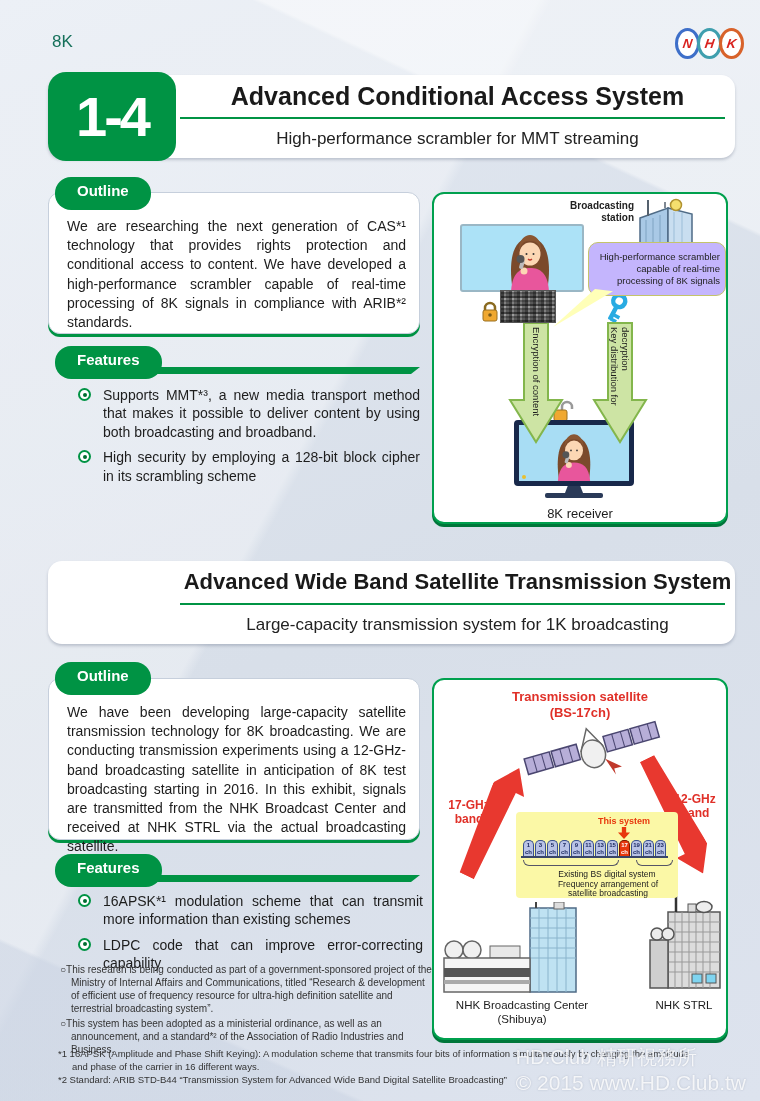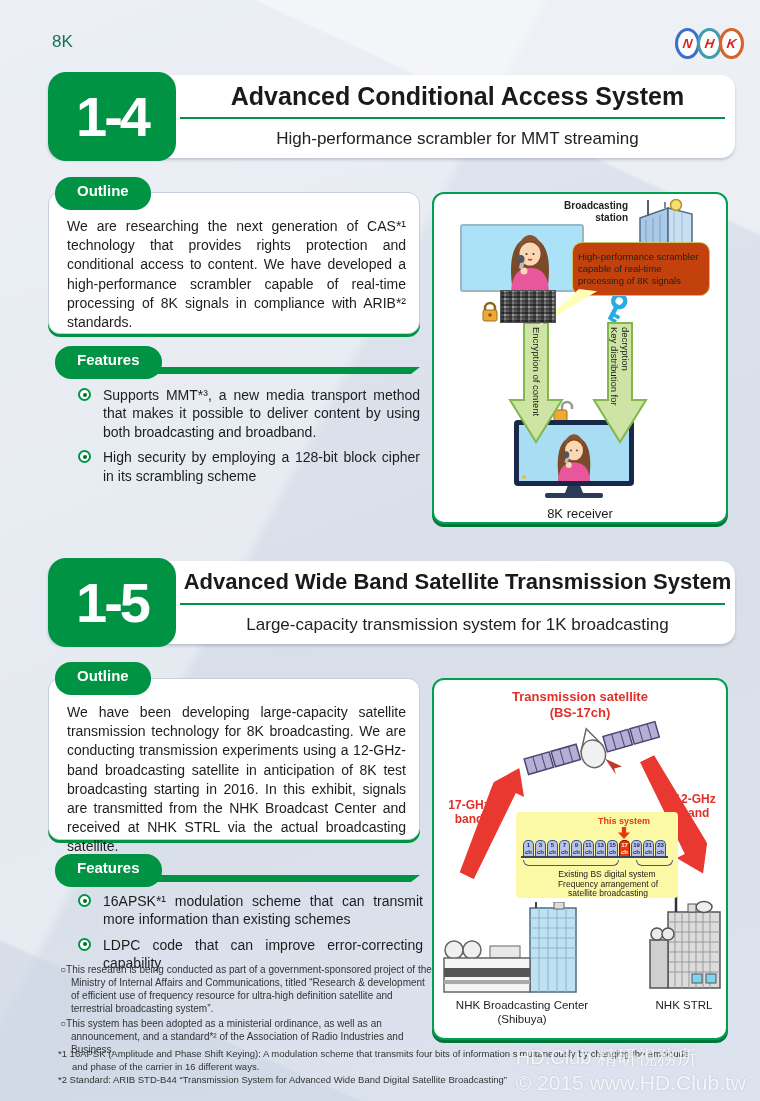--- a/index.html
+++ b/index.html
@@ -51,27 +51,27 @@
   .footnotes { position:absolute; font-size:10px; line-height:1.32; color:#333; }
   .fnote { padding-left:14px; text-indent:-14px; }
   .notes { position:absolute; font-size:10px; line-height:1.3; color:#333; }
   .note { padding-left:11px; text-indent:-11px; margin-bottom:2px; }
   
   .dbox { position:absolute; left:432px; width:296px; background:#fff; border:2px solid #00a04e;
           border-radius:12px; box-shadow:0 3px 0 #00763a; }
   .d1 { top:192px; height:332px; } .d2 { top:678px; height:362px; }
   .abs { position:absolute; }
   
-  .station-label { left:110px; top:6px; width:84px; text-align:right; font-size:10px;
+  .station-label { left:116px; top:6px; width:84px; text-align:right; font-size:10px;
                    font-weight:bold; color:#222; line-height:1.15; }
   .tv1 { left:26px; top:30px; width:124px; height:68px; background:#ace2f7;
          border:2px solid #9ab7c5; border-radius:3px; overflow:hidden; }
-  .bubble { left:138px; top:48px; width:138px; height:54px; background:#c2410c;
+  .bubble { left:154px; top:48px; width:138px; height:54px; background:#c4b5fd;
             border:1.5px solid #c4c46a; border-radius:10px; display:flex; align-items:center;
-            justify-content:center; text-align:left; font-size:9.5px; line-height:1.25;
+            justify-content:center; text-align:right; font-size:9.5px; line-height:1.25;
             color:#222; padding:3px 5px; z-index:2; }
   .bubble-tail { position:absolute; left:-36px; bottom:-32px; width:60px; height:38px;
                  background:#ffffb8; clip-path:polygon(70% 0,100% 6%,0 100%); }
   .scrambled { left:66px; top:96px; width:56px; height:33px; border:1px solid #555;
       background:
         repeating-linear-gradient(0deg,#5a5a5a 0 2px,#9a9a9a 2px 4px,#777 4px 6px,#c0c0c0 6px 8px),
         repeating-linear-gradient(90deg,rgba(40,40,40,.7) 0 3px,rgba(190,190,190,.7) 3px 5px,rgba(100,100,100,.7) 5px 8px);
       background-blend-mode:multiply; z-index:2; }
   .garrow { z-index:1; }
   .garrow svg { display:block; }
@@ -262,21 +262,20 @@
 
     <div class="abs receiver-label">8K receiver</div>
   </div>
 
   <div class="sec-header" style="top:558px;">
     <div class="sec-banner">
       <div class="sec-title t15">Advanced Wide Band Satellite Transmission System</div>
       <div class="sec-divider"></div>
       <div class="sec-sub">Large-capacity transmission system for 1K broadcasting</div>
     </div>
-    <div class="sec-num">1-5</div>
   </div>
 
   <div class="badge" style="left:55px; top:662px;">Outline</div>
   <div class="obox" style="left:48px; top:678px; width:372px; height:162px;">
     <p>We have been developing large-capacity satellite transmission technology for 8K broadcasting. We are conducting transmission experiments using a 12-GHz-band broadcasting satellite in anticipation of 8K test broadcasting starting in 2016. In this exhibit, signals are transmitted from the NHK Broadcast Center and received at NHK STRL via the actual broadcasting satellite.</p>
   </div>
 
   <div class="badge" style="left:55px; top:854px;">Features</div>
   <div class="feat-rule" style="left:148px; top:875px; width:272px;"></div>
 

